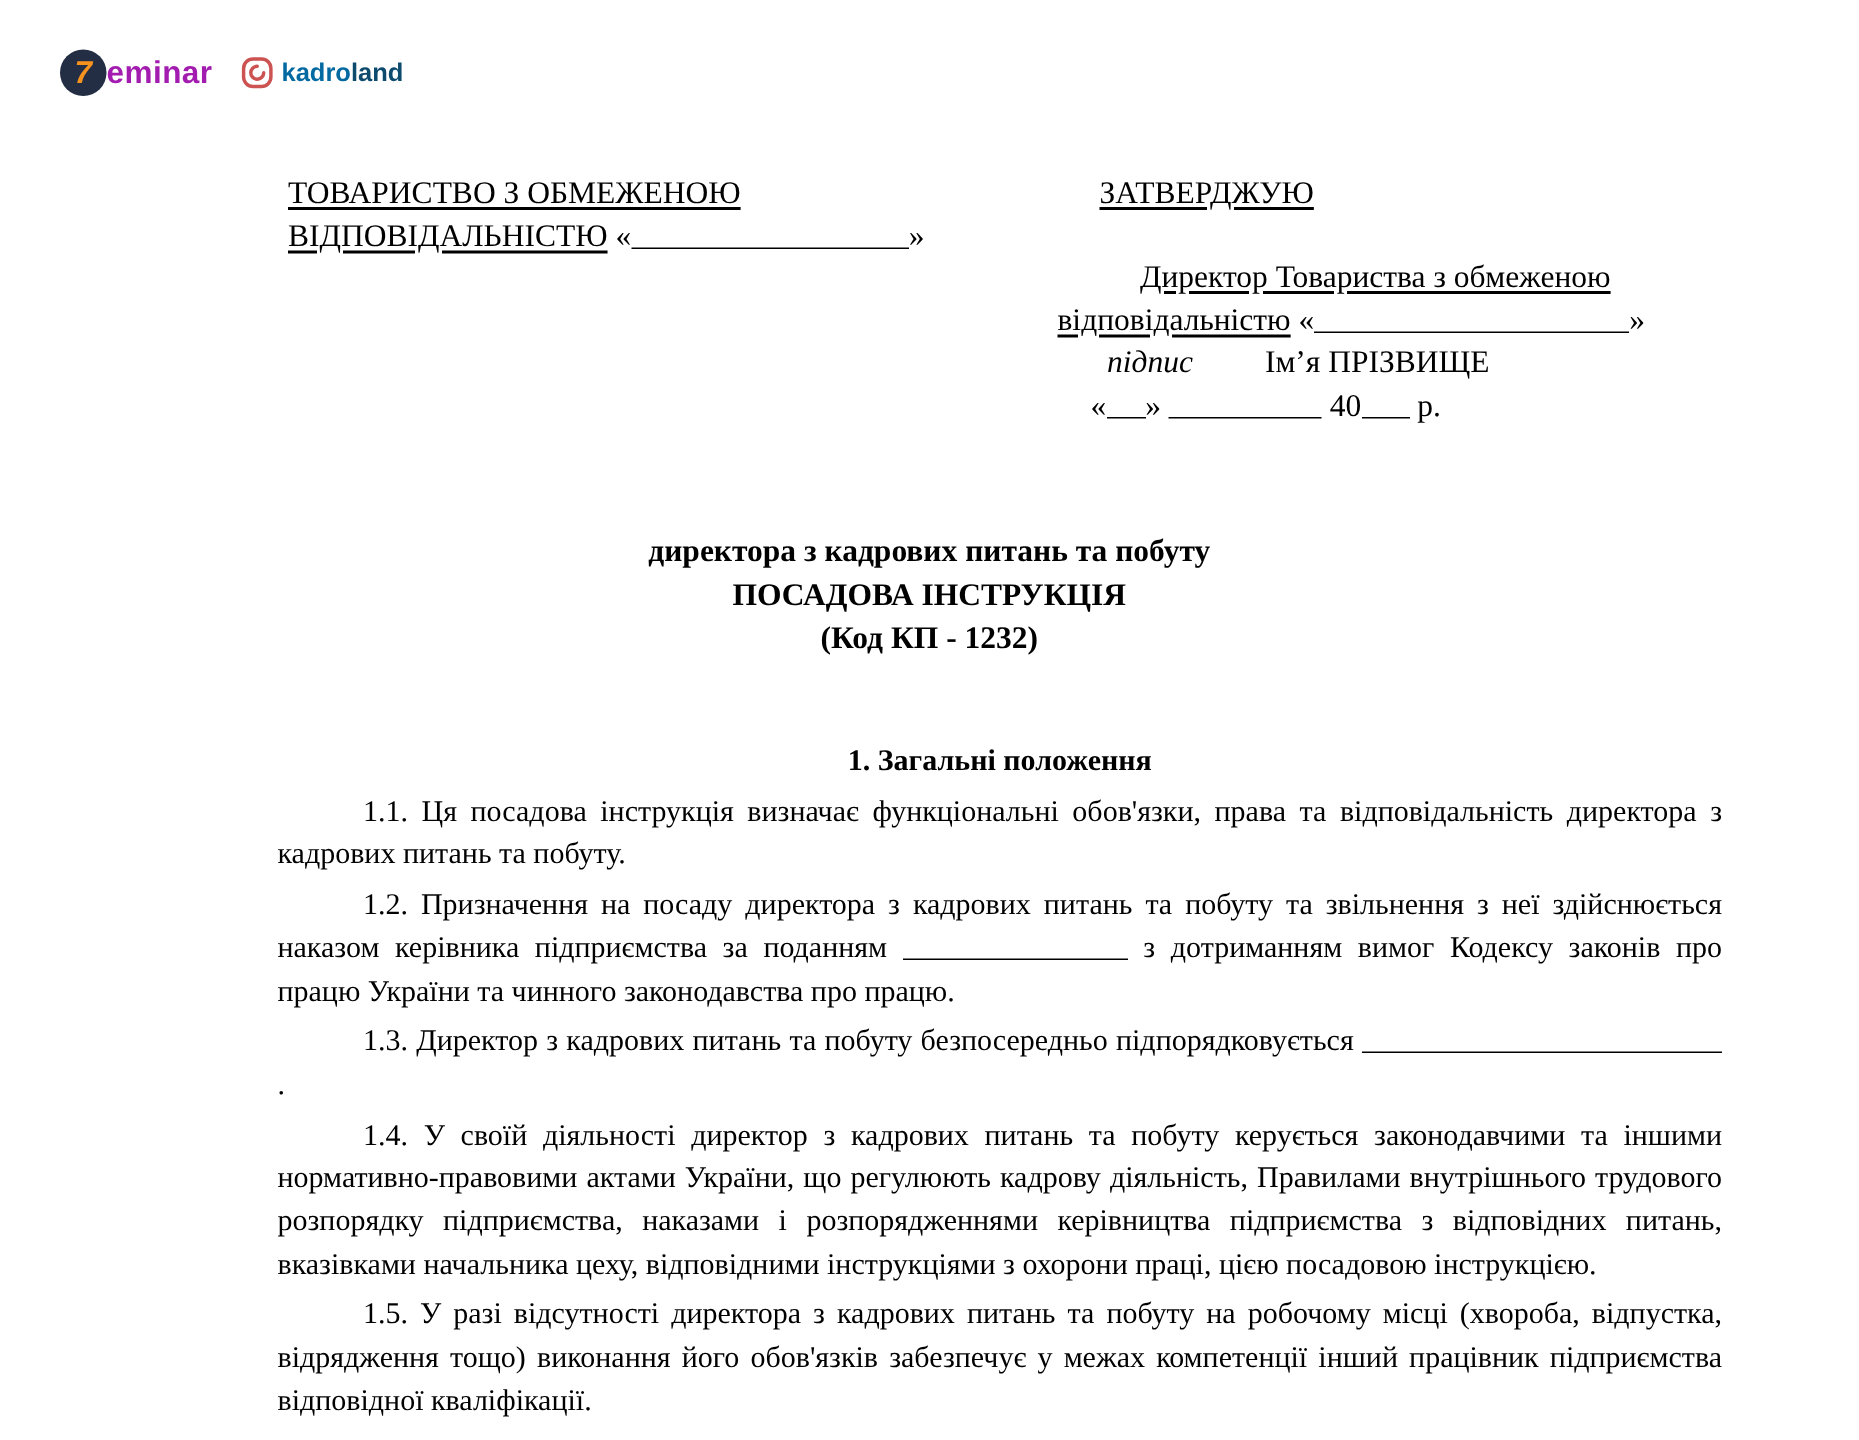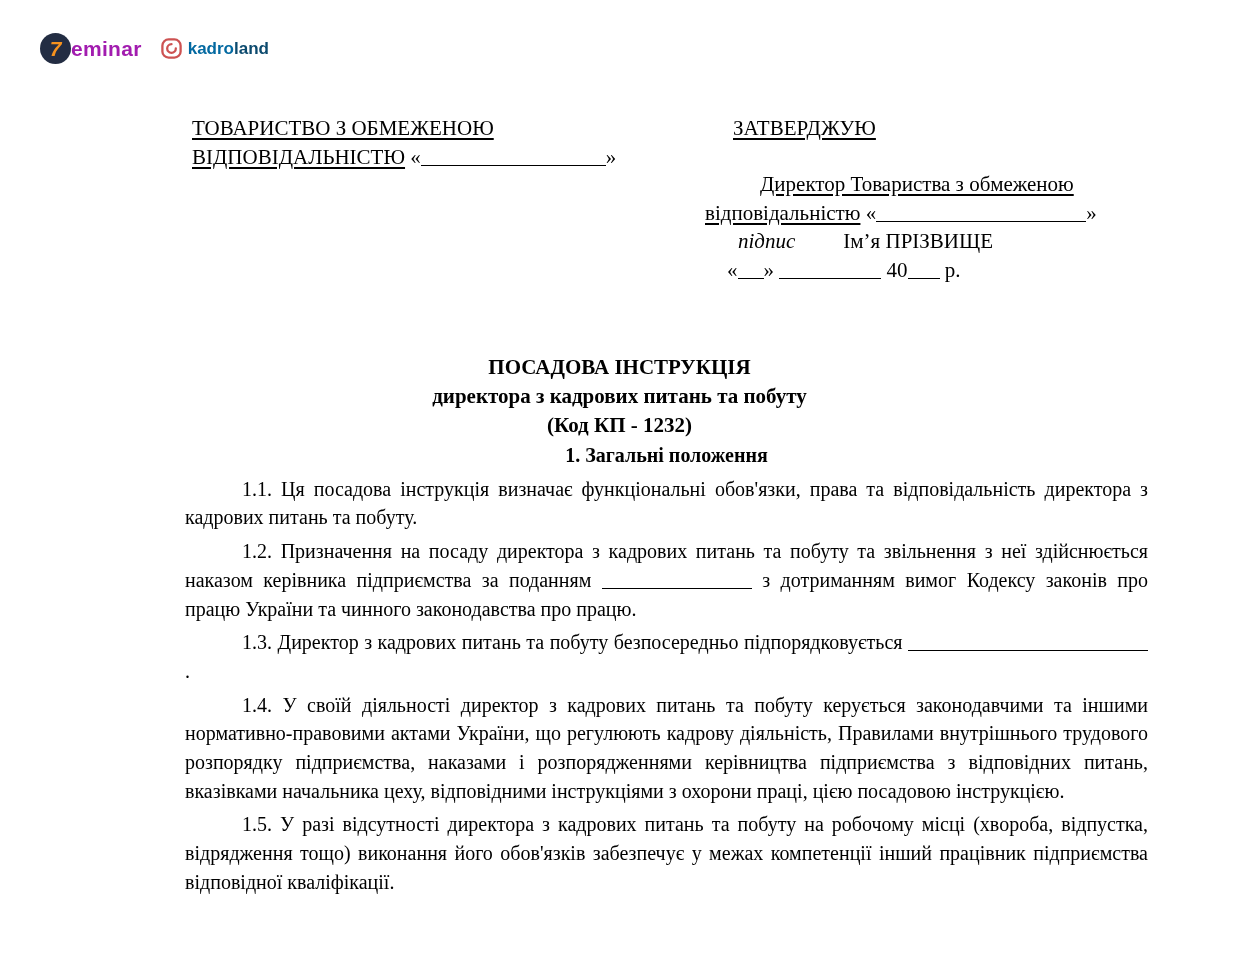--- a/index.html
+++ b/index.html
@@ -99,21 +99,21 @@
     width: 100%;
     text-align: center;
     font-weight: bold;
     font-size: 21px;
     line-height: 28.8px;
   }
 
   
   .bodytext {
     position: absolute;
-    left: 180px; top: 441px;
+    left: 180px; top: 493px;
     width: 973px;
     font-size: 20px;
     line-height: 28.7px;
     text-align: justify;
   }
   .section-heading {
     text-align: center;
     font-weight: bold;
     font-size: 20px;
     margin: 0;
@@ -154,22 +154,22 @@
     <div><span class="u">відповідальністю</span>
       <span>«</span><span class="blank bl-right"></span><span>»</span></div>
     <div class="hr-sig-row"><span class="hr-sig">підпис</span><span class="hr-name">Ім’я ПРІЗВИЩЕ</span></div>
     <div class="hr-date"><span>«</span><span class="blank bl-d1"></span><span>»</span>
       <span class="blank bl-d2"></span>
       <span>40</span><span class="blank bl-d3"></span>
       <span>р.</span></div>
   </div>
 
   <div class="title-block">
+    <div>директора з кадрових питань та побуту</div>
     <div>ПОСАДОВА ІНСТРУКЦІЯ</div>
-    <div>директора з кадрових питань та побуту</div>
     <div>(Код КП - 1232)</div>
   </div>
 
   <div class="bodytext">
     <h3 class="section-heading">1. Загальні положення</h3>
 
     <p>1.1. Ця посадова інструкція визначає функціональні обов'язки, права та відповідальність директора з кадрових питань та побуту.</p>
 
     <p><span>1.2. Призначення на посаду директора з кадрових питань та побуту та звільнення з неї здійснюється наказом керівника підприємства за поданням</span>
       <span class="blank bl-p2"></span>

